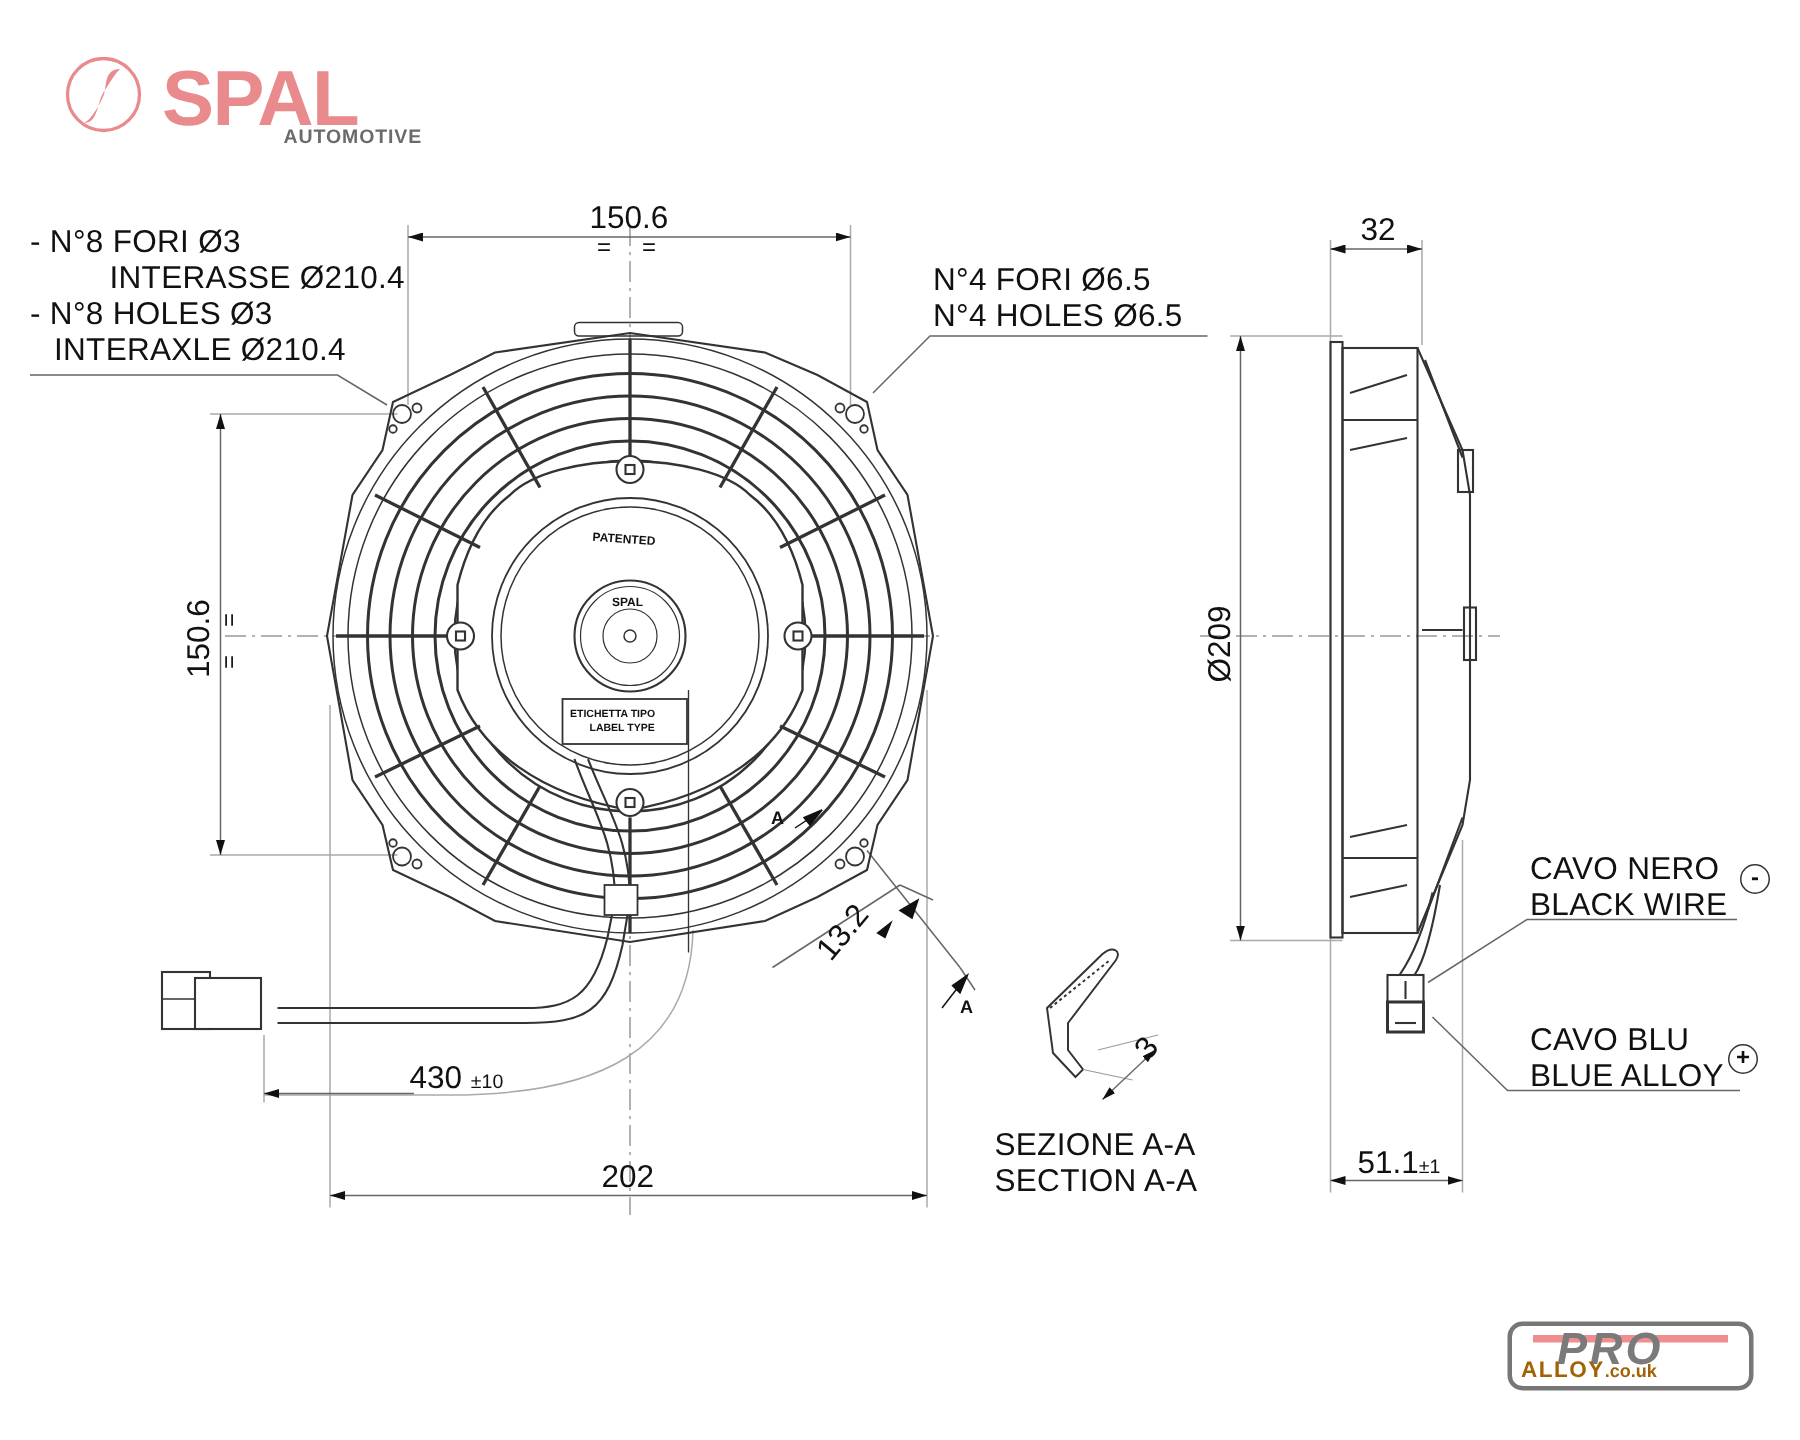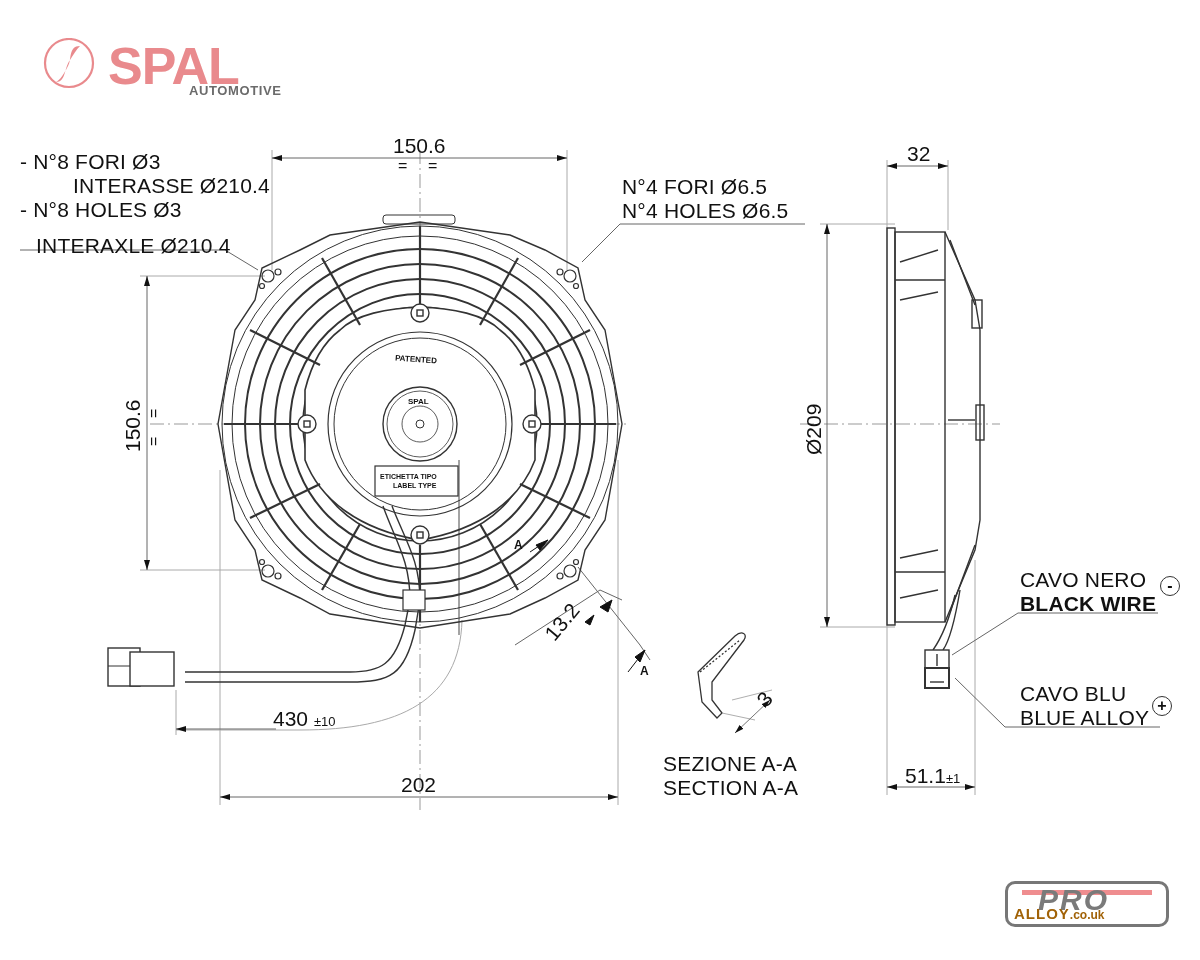--- a/index.html
+++ b/index.html
@@ -199,27 +199,27 @@
     <line x1="930" y1="682" x2="944" y2="682"></line>
   </g>
 </svg>
 
 <div class="abs dim" style="left:398px; top:157px; font-size:16px;">=</div>
 <div class="abs dim" style="left:428px; top:157px; font-size:16px;">=</div>
 
 <div class="abs lbl" style="left:20px; top:150px;">- N°8 FORI Ø3</div>
 <div class="abs lbl" style="left:36px; top:174px;margin-left:37px;">INTERASSE Ø210.4</div>
 <div class="abs lbl" style="left:20px; top:198px;">- N°8 HOLES Ø3</div>
-<div class="abs lbl" style="left:36px; top:222px;margin-top:12px;">INTERAXLE Ø210.4</div>
+<div class="abs lbl" style="left:36px; top:222px;">INTERAXLE Ø210.4</div>
 
 <div class="abs lbl" style="left:622px; top:175px;">N°4 FORI Ø6.5</div>
 <div class="abs lbl" style="left:622px; top:199px;">N°4 HOLES Ø6.5</div>
 
 <div class="abs lbl" style="left:1020px; top:568px;">CAVO NERO</div>
-<div class="abs lbl" style="left:1020px; top:592px;font-weight:bold;">BLACK WIRE</div>
+<div class="abs lbl" style="left:1020px; top:592px;">BLACK WIRE</div>
 <div class="abs circ" style="left:1160px; top:576px;">-</div>
 
 <div class="abs lbl" style="left:1020px; top:682px;">CAVO BLU</div>
 <div class="abs lbl" style="left:1020px; top:706px;">BLUE ALLOY</div>
 <div class="abs circ" style="left:1152px; top:696px;">+</div>
 
 <div class="abs lbl" style="left:663px; top:752px;">SEZIONE A-A</div>
 <div class="abs lbl" style="left:663px; top:776px;">SECTION A-A</div>
 
 <div class="abs small-label" style="left:395px; top:355px; font-size:8px; transform:rotate(4deg);">PATENTED</div>

